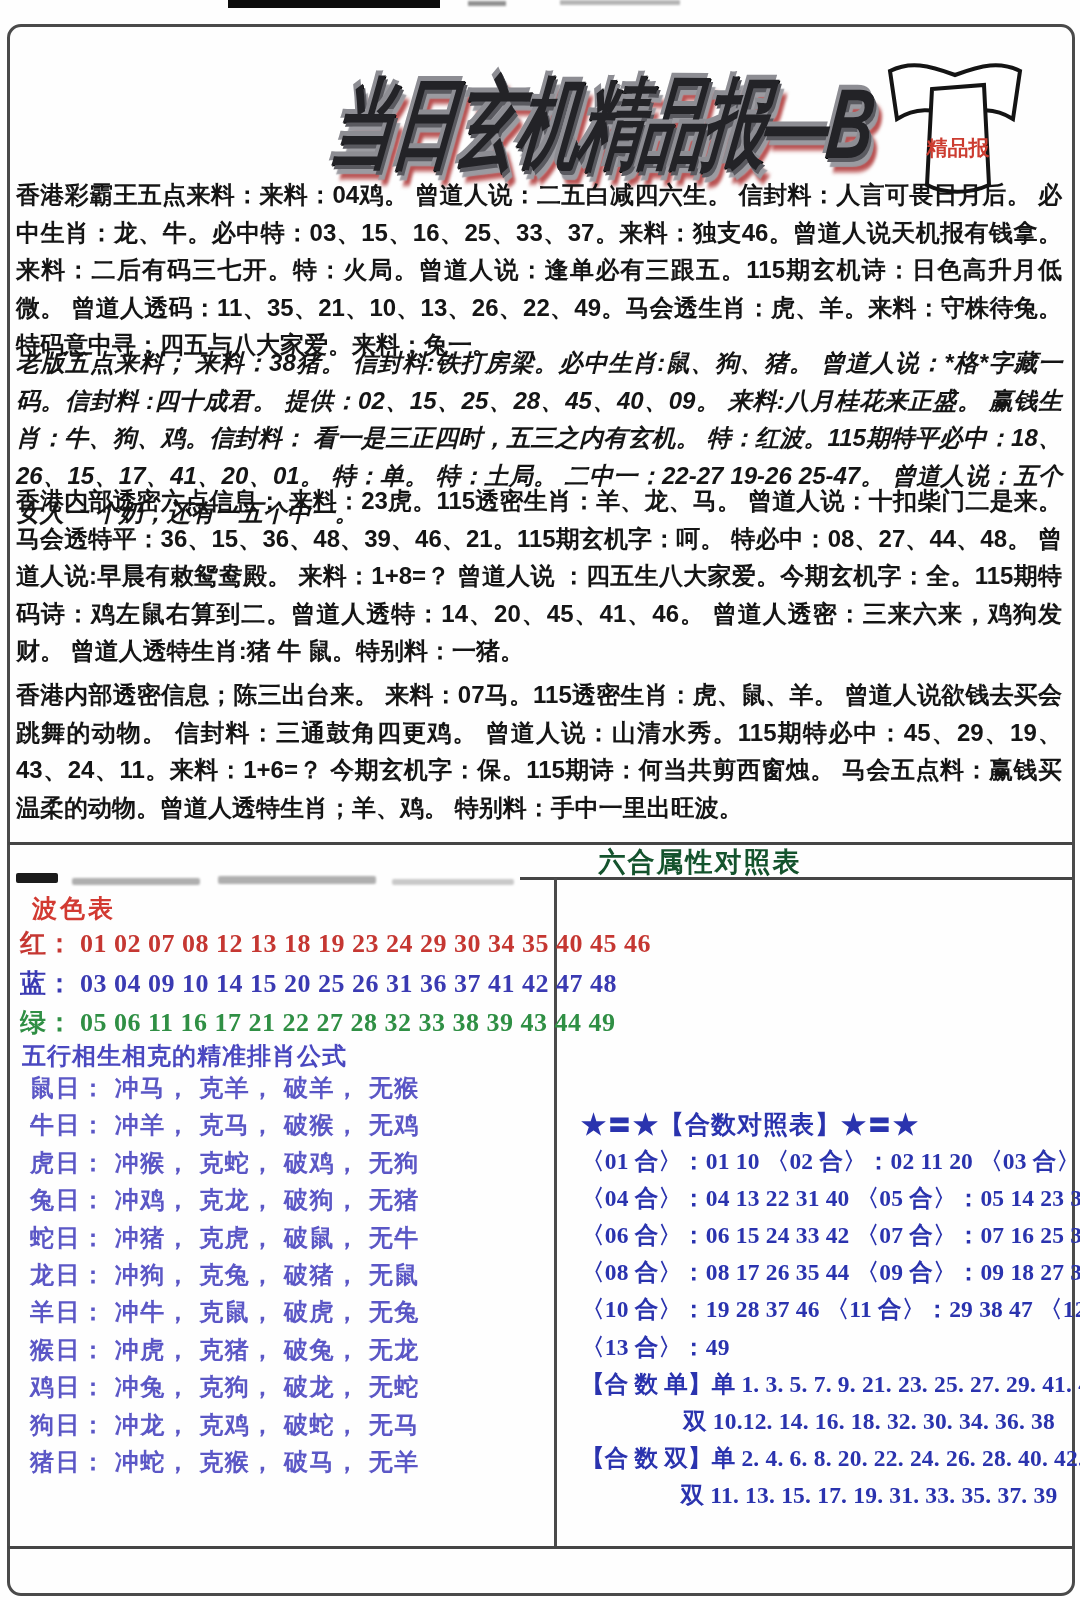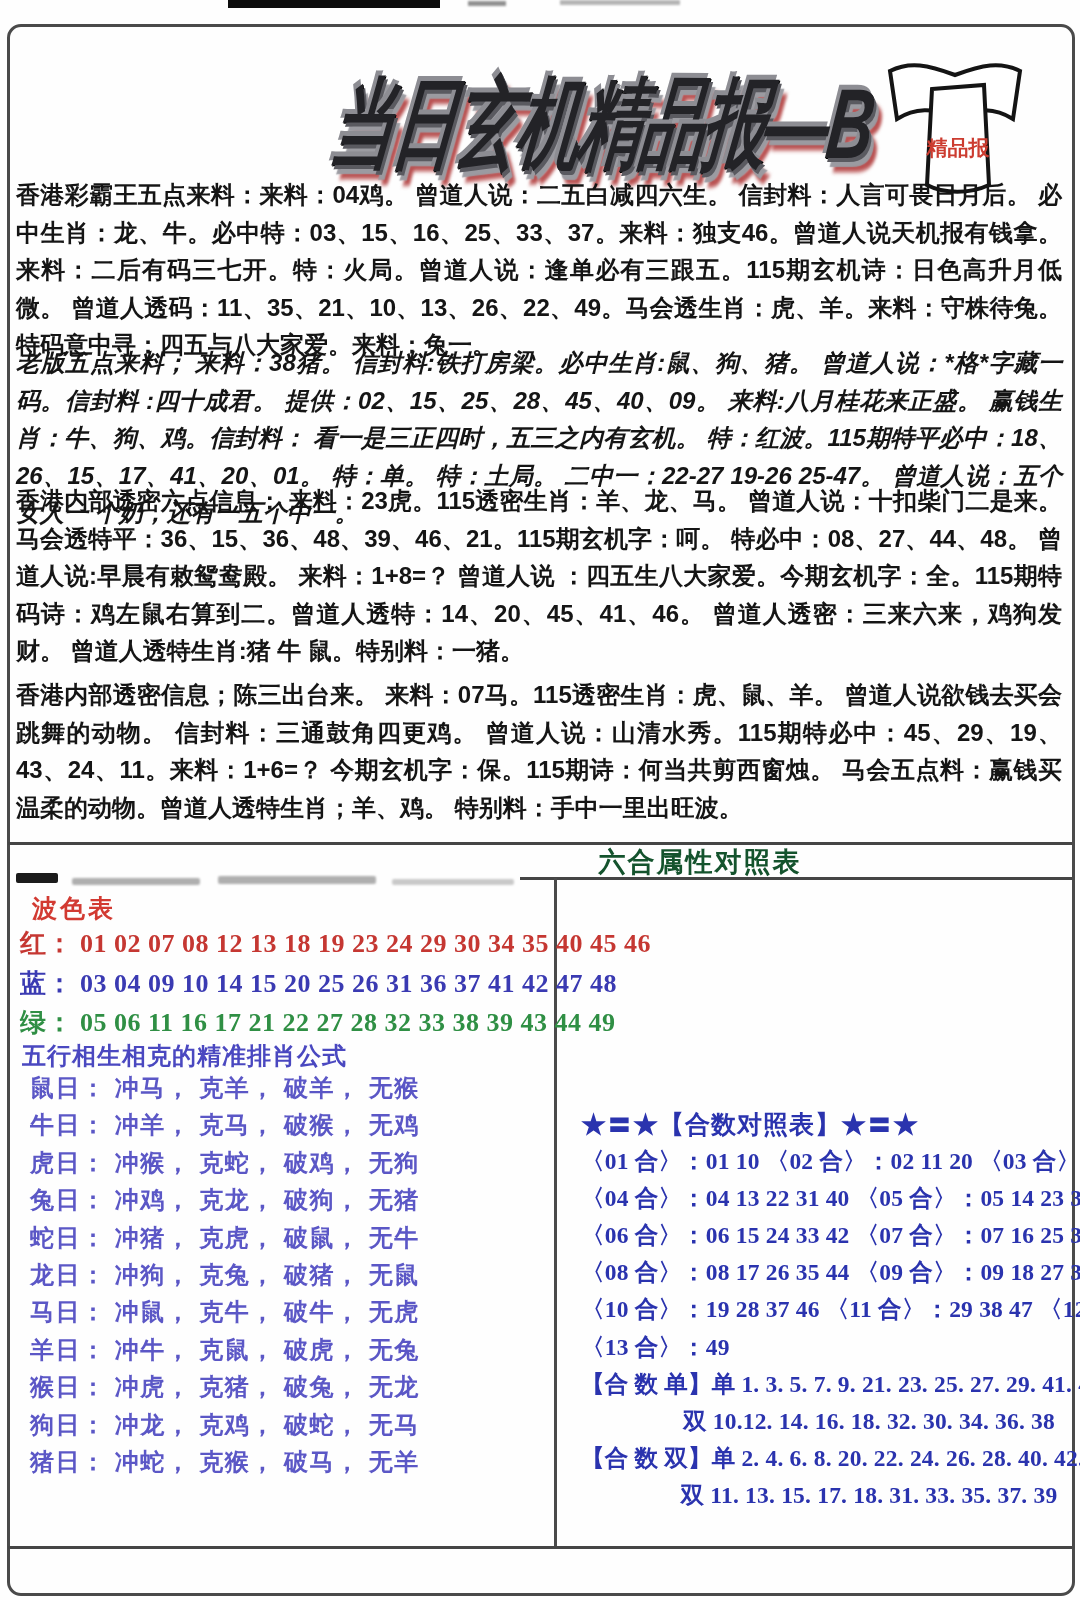--- a/index.html
+++ b/index.html
@@ -100,34 +100,34 @@
 
   <div class="formula-title" style="color: rgb(74, 72, 192);">五行相生相克的精准排肖公式</div>
 
   <div class="zodiac" style="color: rgb(91, 87, 198);">
     <div class="zrow">鼠日： 冲马， 克羊， 破羊， 无猴</div>
     <div class="zrow">牛日： 冲羊， 克马， 破猴， 无鸡</div>
     <div class="zrow">虎日： 冲猴， 克蛇， 破鸡， 无狗</div>
     <div class="zrow">兔日： 冲鸡， 克龙， 破狗， 无猪</div>
     <div class="zrow">蛇日： 冲猪， 克虎， 破鼠， 无牛</div>
     <div class="zrow">龙日： 冲狗， 克兔， 破猪， 无鼠</div>
-    <div class="zrow">马日： 冲鼠， 克牛， 破牛， 无虎</div>
     <div class="zrow">羊日： 冲牛， 克鼠， 破虎， 无兔</div>
     <div class="zrow">猴日： 冲虎， 克猪， 破兔， 无龙</div>
+    <div class="zrow">鸡日： 冲兔， 克狗， 破龙， 无蛇</div>
     <div class="zrow">狗日： 冲龙， 克鸡， 破蛇， 无马</div>
     <div class="zrow">猪日： 冲蛇， 克猴， 破马， 无羊</div>
   </div>
 
   <div class="rcol" style="color: rgb(42, 51, 174);">
     <div class="rrow head">★〓★【合数对照表】★〓★</div>
     <div class="rrow">〈01 合〉：01 10 〈02 合〉：02 11 20 〈03 合〉：03 12 21 30</div>
     <div class="rrow">〈04 合〉：04 13 22 31 40 〈05 合〉：05 14 23 32 41</div>
     <div class="rrow">〈06 合〉：06 15 24 33 42 〈07 合〉：07 16 25 34 43</div>
     <div class="rrow">〈08 合〉：08 17 26 35 44 〈09 合〉：09 18 27 36 45</div>
     <div class="rrow">〈10 合〉：19 28 37 46 〈11 合〉：29 38 47 〈12 合〉：39 48</div>
     <div class="rrow">〈13 合〉：49</div>
     <div class="rrow">【合 数 单】单 1. 3. 5. 7. 9. 21. 23. 25. 27. 29. 41. 43. 45. 47. 49.</div>
     <div class="rrow indent">双 10.12. 14. 16. 18. 32. 30. 34. 36. 38</div>
     <div class="rrow">【合 数 双】单 2. 4. 6. 8. 20. 22. 24. 26. 28. 40. 42. 44. 46. 48</div>
-    <div class="rrow indent">双 11. 13. 15. 17. 18. 31. 33. 35. 37. 39</div>
+    <div class="rrow indent">双 11. 13. 15. 17. 19. 31. 33. 35. 37. 39</div>
   </div>
 
 </div>
 
 </body></html>

